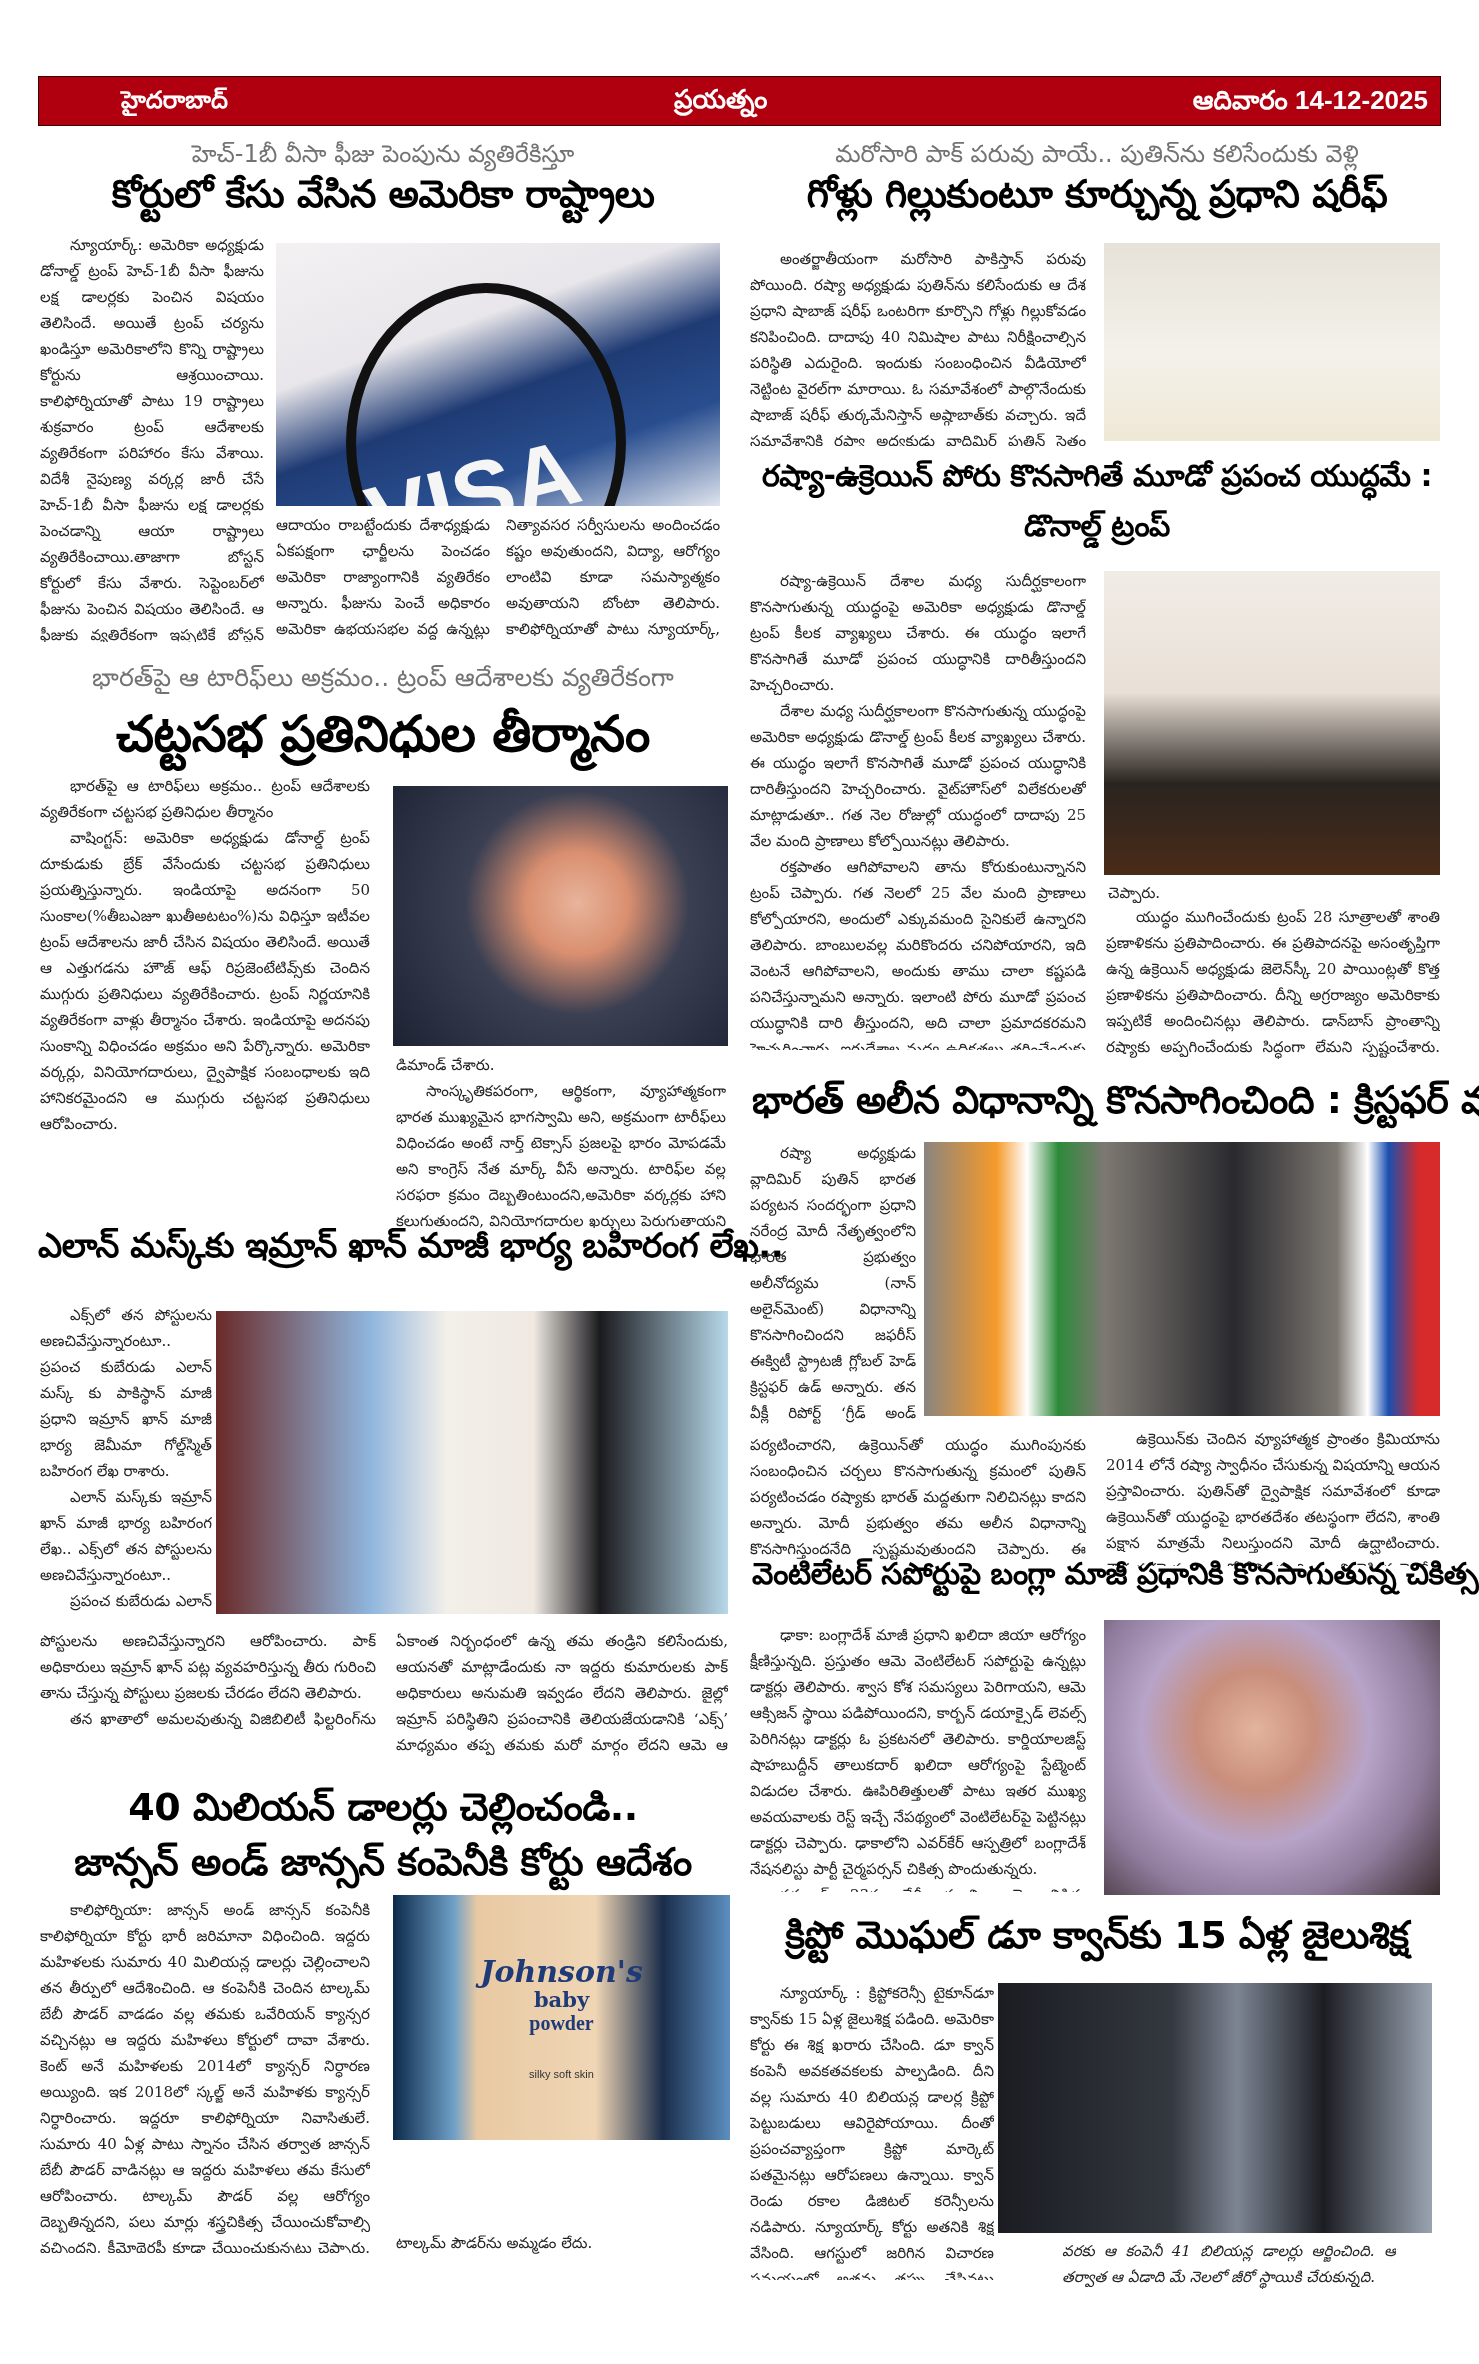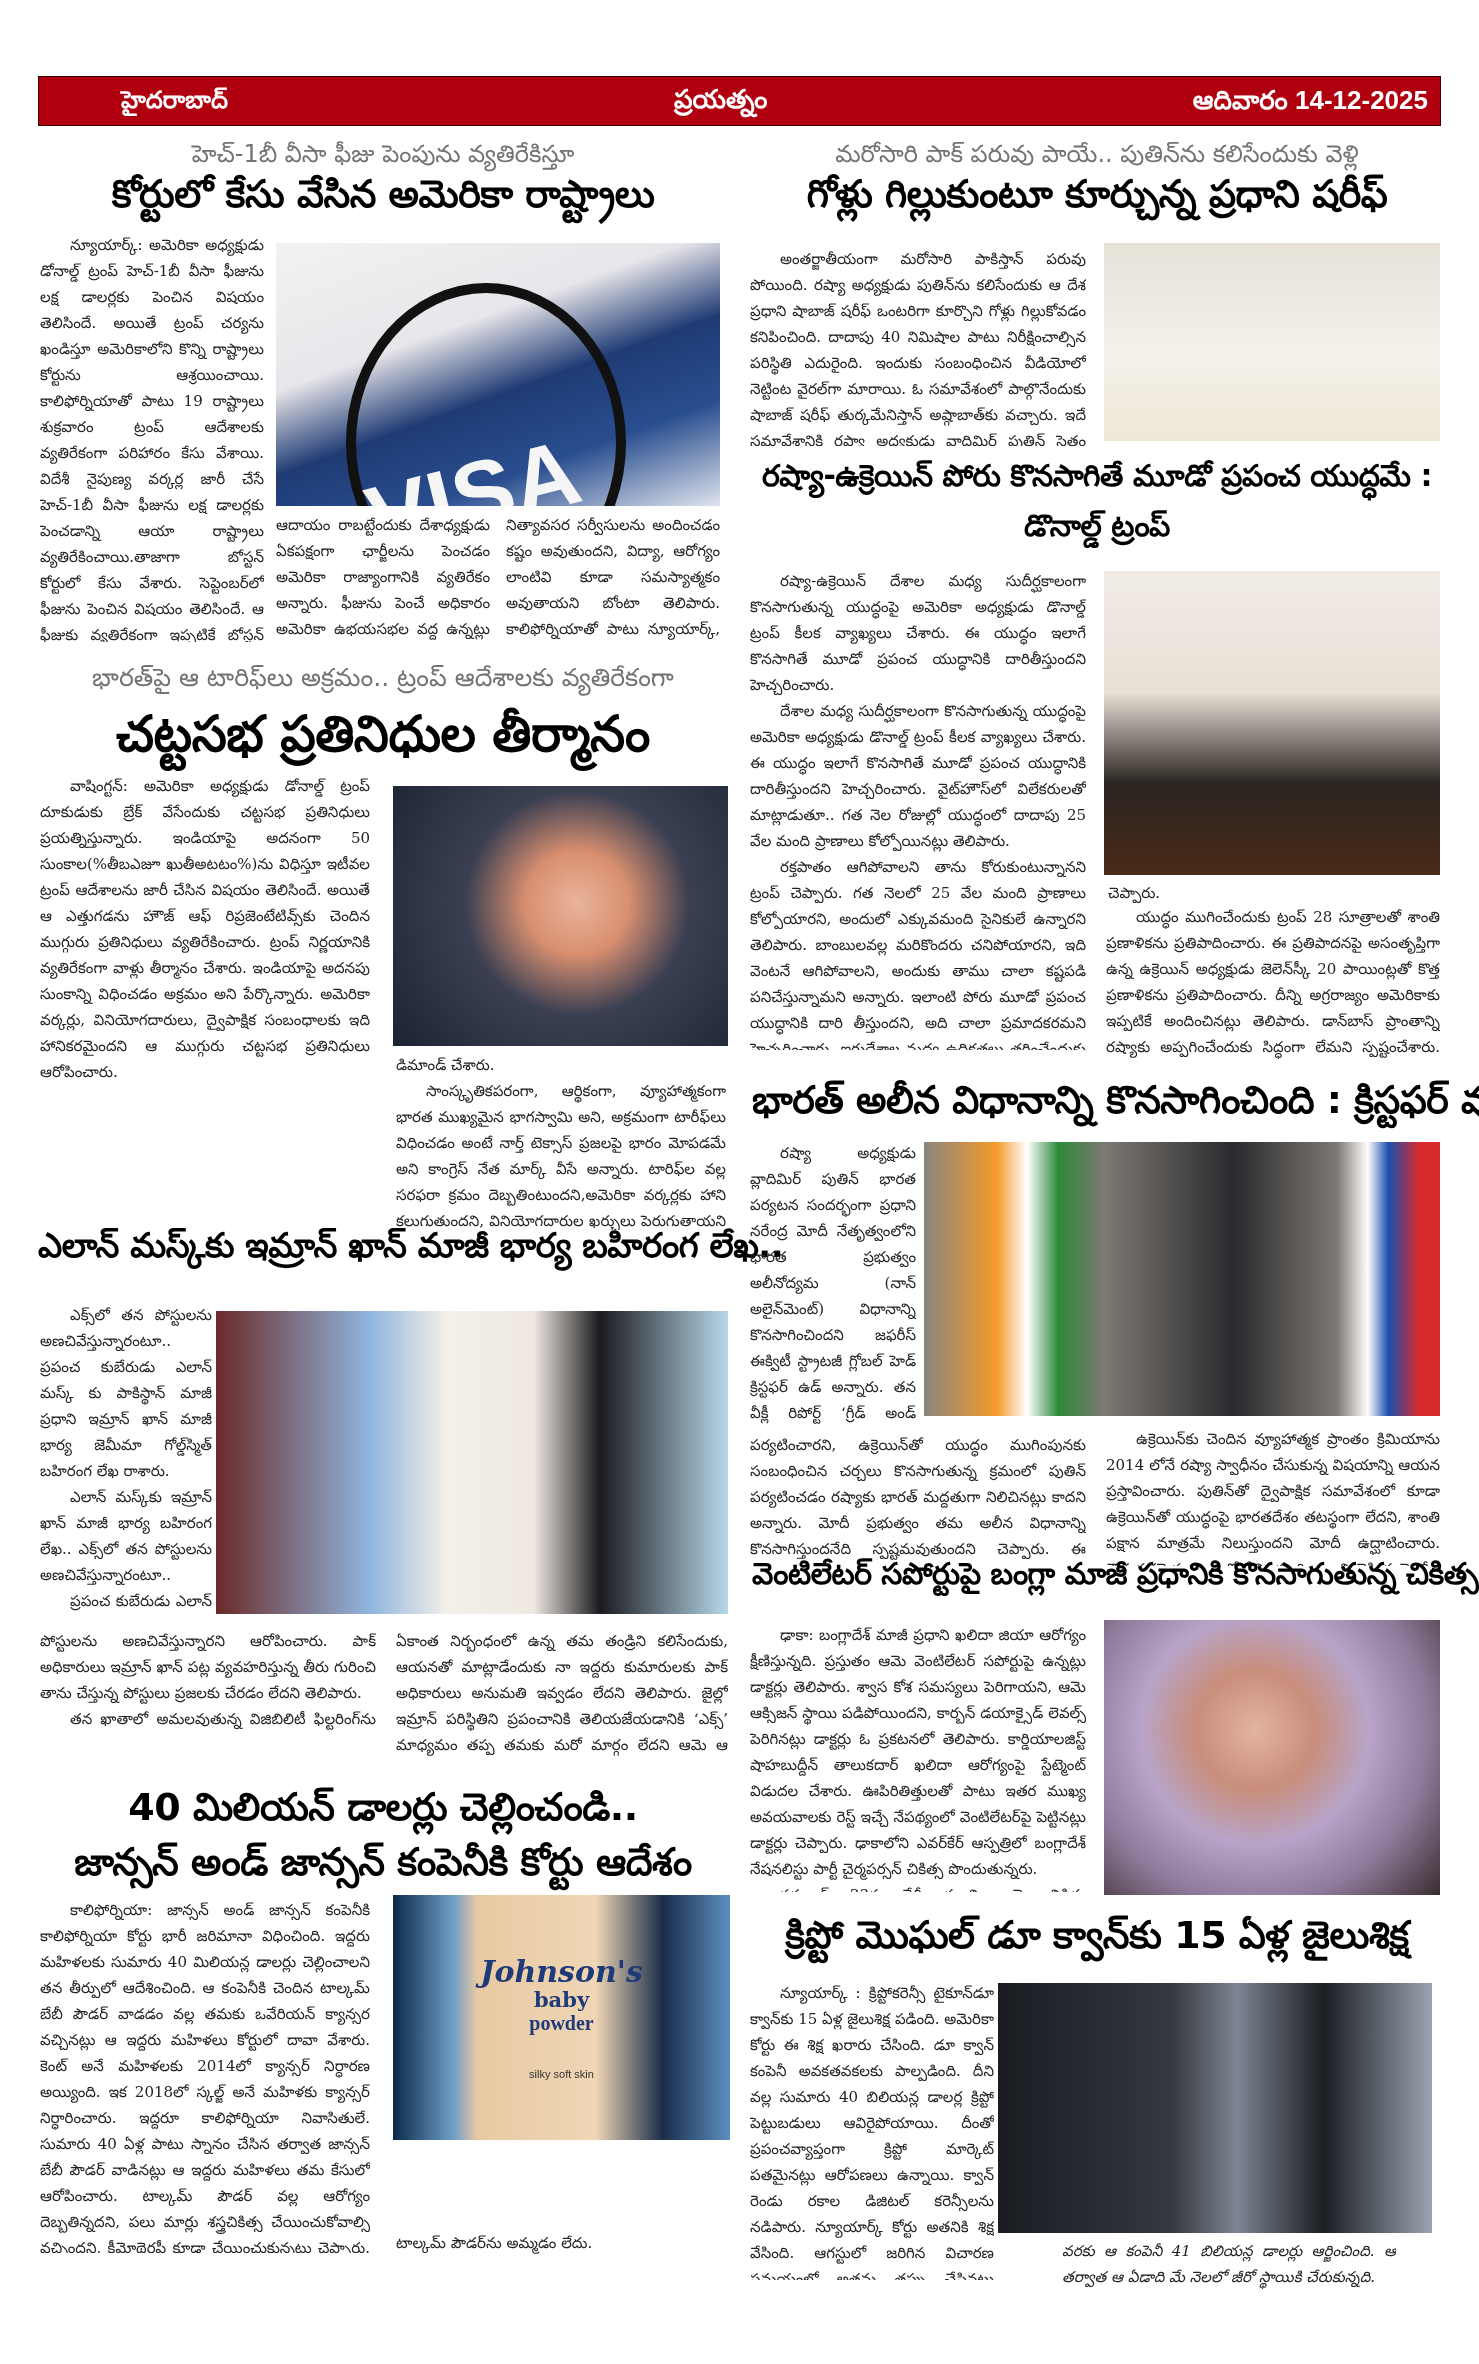--- a/index.html
+++ b/index.html
@@ -57,20 +57,21 @@
 <div class="abs body" style="left:276px;top:512px;width:214px;height:132px;">
   <p style="text-indent:0">ఆదాయం రాబట్టేందుకు దేశాధ్యక్షుడు ఏకపక్షంగా ఛార్జీలను పెంచడం అమెరికా రాజ్యాంగానికి వ్యతిరేకం అన్నారు. ఫీజును పెంచే అధికారం అమెరికా ఉభయసభల వద్ద ఉన్నట్లు ఆయన పేర్కొన్నారు. లక్ష ఫీజు వసూల్ చేయడం వల్ల కంపెనీలపై ఆర్థిక భారం పడుతుందని, ఉద్యోగులకు</p>
 </div>
 <div class="abs body" style="left:506px;top:512px;width:214px;height:132px;">
   <p style="text-indent:0">నిత్యావసర సర్వీసులను అందించడం కష్టం అవుతుందని, విద్యా, ఆరోగ్యం లాంటివి కూడా సమస్యాత్మకం అవుతాయని బోంటా తెలిపారు. కాలిఫోర్నియాతో పాటు న్యూయార్క్, మాసాచుసెట్స్, ఇలియనాస్, న్యూజెర్సీ, వాషింగ్టన్ రాష్ట్రాలు ట్రంప్ ఆదేశాలను కోర్టులో సవాల్ చేశాయి.</p>
 </div>
 
 <div class="abs kicker" style="left:38px;top:663px;width:690px;font-size:25px;">భారత్‌పై ఆ టారిఫ్‌లు అక్రమం.. ట్రంప్ ఆదేశాలకు వ్యతిరేకంగా</div>
 <div class="abs headline xl" style="left:38px;top:705px;width:690px;">చట్టసభ ప్రతినిధుల తీర్మానం</div>
 <div class="abs body" style="left:40px;top:773px;width:330px;height:408px;">
+  <p>భారత్‌పై ఆ టారిఫ్‌లు అక్రమం.. ట్రంప్ ఆదేశాలకు వ్యతిరేకంగా చట్టసభ ప్రతినిధుల తీర్మానం</p>
   <p>వాషింగ్టన్: అమెరికా అధ్యక్షుడు డోనాల్డ్ ట్రంప్ దూకుడుకు బ్రేక్ వేసేందుకు చట్టసభ ప్రతినిధులు ప్రయత్నిస్తున్నారు. ఇండియాపై అదనంగా 50 సుంకాల(%తీబఎజూ ఖుతీఅటటం%)ను విధిస్తూ ఇటీవల ట్రంప్ ఆదేశాలను జారీ చేసిన విషయం తెలిసిందే. అయితే ఆ ఎత్తుగడను హౌజ్ ఆఫ్ రిప్రజెంటేటివ్స్‌కు చెందిన ముగ్గురు ప్రతినిధులు వ్యతిరేకించారు. ట్రంప్ నిర్ణయానికి వ్యతిరేకంగా వాళ్లు తీర్మానం చేశారు. ఇండియాపై అదనపు సుంకాన్ని విధించడం అక్రమం అని పేర్కొన్నారు. అమెరికా వర్కర్లు, వినియోగదారులు, ద్వైపాక్షిక సంబంధాలకు ఇది హానికరమైందని ఆ ముగ్గురు చట్టసభ ప్రతినిధులు ఆరోపించారు.</p>
 
 </div>
 <div class="abs photo ph-trump1" style="left:393px;top:786px;width:335px;height:260px;"></div>
 <div class="abs caption" style="left:396px;top:1052px;width:330px;">డిమాండ్ చేశారు.</div>
 <div class="abs body" style="left:396px;top:1078px;width:330px;height:152px;">
   <p>సాంస్కృతికపరంగా, ఆర్థికంగా, వ్యూహాత్మకంగా భారత ముఖ్యమైన భాగస్వామి అని, అక్రమంగా టారీఫ్‌లు విధించడం అంటే నార్త్ టెక్సాస్ ప్రజలపై భారం మోపడమే అని కాంగ్రెస్ నేత మార్క్ వీసే అన్నారు. టారిఫ్‌ల వల్ల సరఫరా క్రమం దెబ్బతింటుందని,అమెరికా వర్కర్లకు హాని కలుగుతుందని, వినియోగదారుల ఖర్చులు పెరుగుతాయని ప్రతినిధి కృష్ణమూర్తి తెలిపారు.</p>
 </div>
 
 <div class="abs headline" style="left:38px;top:1225px;width:690px;font-size:34px;">ఎలాన్ మస్క్‌కు ఇమ్రాన్ ఖాన్ మాజీ భార్య బహిరంగ లేఖ..</div>

